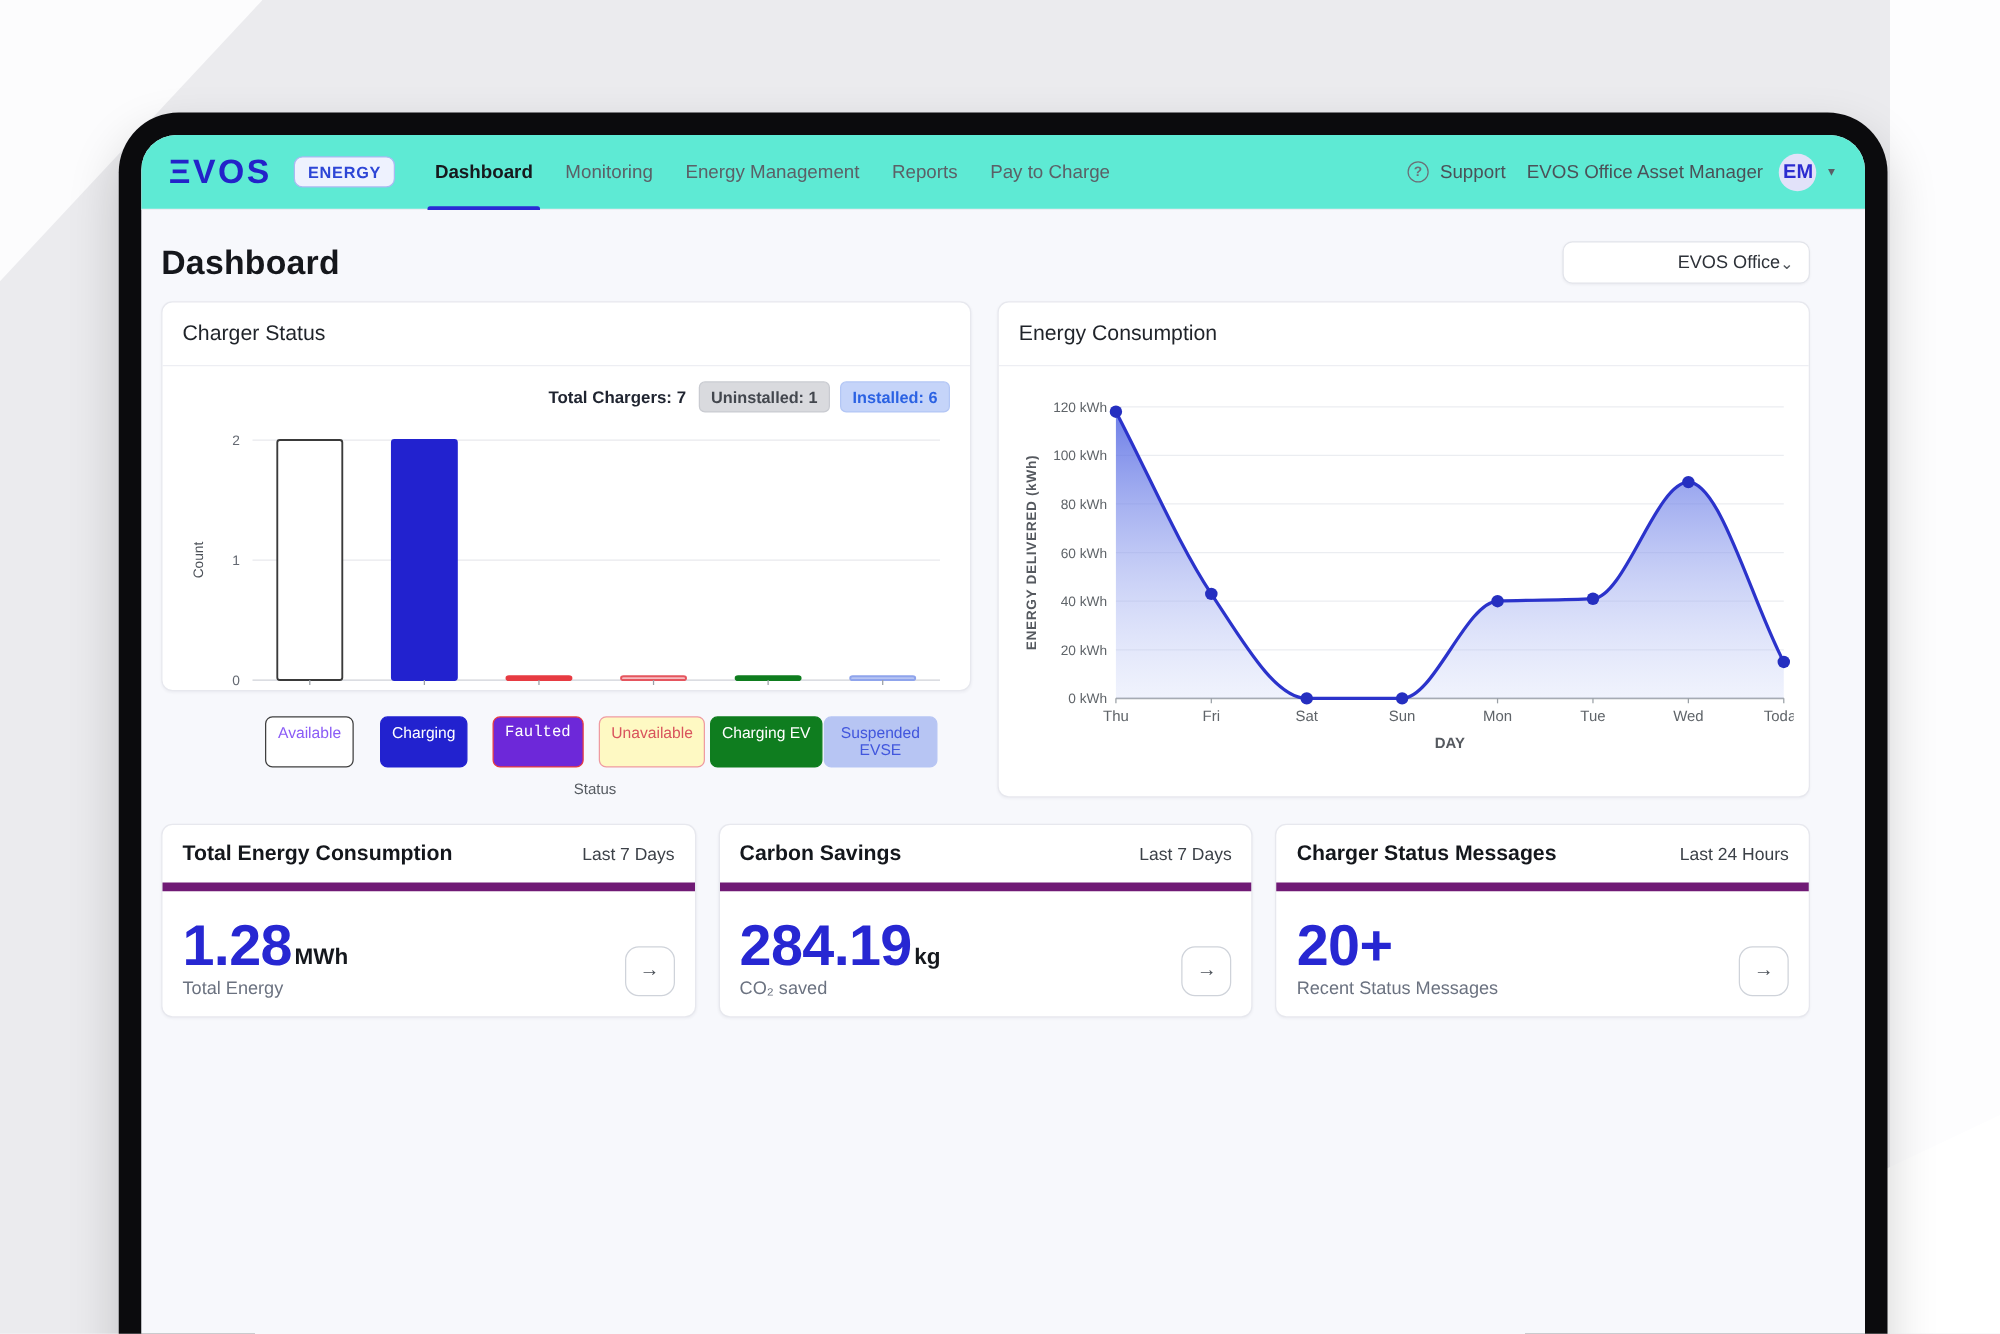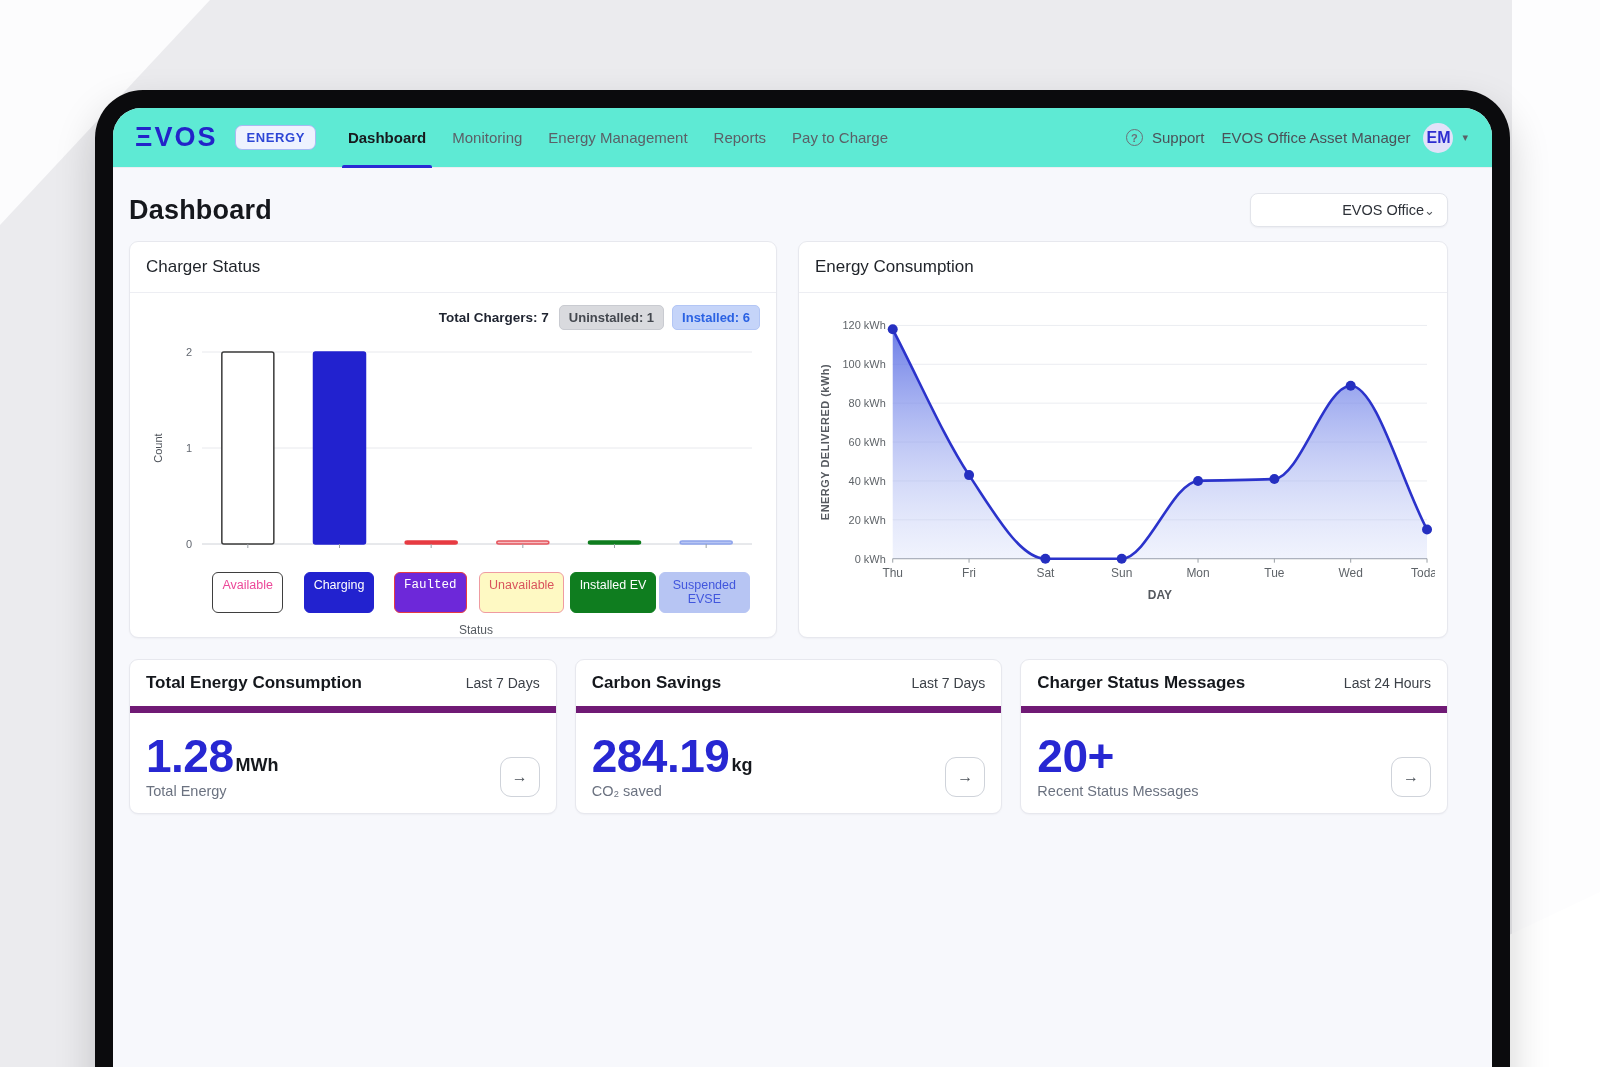--- a/index.html
+++ b/index.html
@@ -37,21 +37,21 @@
   .site-select { width:198px; height:34px; background:#fff; border:1px solid #e2e4ea; border-radius:8px; display:flex; align-items:center; justify-content:flex-end; padding:0 12px; font-size:14.5px; color:#2d3138; box-shadow:0 1px 2px rgba(16,24,40,.05); cursor:pointer;margin-left:16px; }
   .site-select .chev { font-size:13px; color:#55595f; }
 
   .card { background:#fff; border:1px solid #e7e8ee; border-radius:9px; box-shadow:0 1px 2px rgba(16,24,40,.04); }
   .card-head { display:flex; align-items:center; justify-content:space-between; padding:15px 16px; border-bottom:1px solid #edeef3; }
   .card-title { font-size:17px; font-weight:500; color:#1f2329; }
   .card-title.bold { font-weight:700; color:#14171c; }
   .period { font-size:14px; color:#3c4148; }
 
   .charts-row { display:flex; gap:21px; }
-  .charger-card { width:648px; height:397px; }
+  .charger-card { width:648px; height:312px; }
   .energy-card { flex:1; height:397px; }
 
   .charger-body { padding:12px 16px 0 16px; }
   .badges-row { display:flex; align-items:center; justify-content:flex-end; gap:8px; }
   .total-chargers { font-size:13.5px; font-weight:700; color:#1f2430; margin-right:2px; }
   .chip { font-size:13px; font-weight:600; padding:4px 9px; border-radius:5px; }
   .chip.gray { background:#d9dade; color:#43474e; border:1px solid #c9cbd1; }
   .chip.blue { background:#c5d4f9; color:#2b62e3; border:1px solid #b3c6f5; }
 
   .chip-row { display:grid; grid-template-columns:repeat(6,1fr); margin:2px 10px 0 56px; }
@@ -145,25 +145,25 @@
                   <line x1="285.1666666666667" y1="214" x2="285.1666666666667" y2="218" stroke="#9aa0a6" stroke-width="1"></line>
                   <rect x="350.8333333333333" y="211" width="52" height="3" rx="2" fill="#f6bcc0" stroke="#e5555e" stroke-width="1.5"></rect>
                   <line x1="376.8333333333333" y1="214" x2="376.8333333333333" y2="218" stroke="#9aa0a6" stroke-width="1"></line>
                   <rect x="442.5" y="211" width="52" height="3" rx="2" fill="#0f7d1f" stroke="#0f7d1f" stroke-width="1.5"></rect>
                   <line x1="468.5" y1="214" x2="468.5" y2="218" stroke="#9aa0a6" stroke-width="1"></line>
                   <rect x="534.1666666666667" y="211" width="52" height="3" rx="2" fill="#b7c5f3" stroke="#8fa4ec" stroke-width="1.5"></rect>
                   <line x1="560.1666666666667" y1="214" x2="560.1666666666667" y2="218" stroke="#9aa0a6" stroke-width="1"></line>
                   <text x="16" y="118" text-anchor="middle" font-size="11" fill="#4c5158" transform="rotate(-90 16 118)">Count</text>
                 </svg></div>
           <div class="chip-row" id="bar-chips">
-                <div class="cat-chip" style="background: rgb(255, 255, 255); color: #ec4899; border: 1.2px solid rgb(63, 63, 63);">Available</div>
+                <div class="cat-chip" style="background: rgb(255, 255, 255); color: #8b5cf6; border: 1.2px solid rgb(63, 63, 63);">Available</div>
                 <div class="cat-chip" style="background: rgb(34, 34, 207); color: rgb(255, 255, 255); border: 1.2px solid rgb(34, 34, 207);">Charging</div>
                 <div class="cat-chip" style="background: #6d28d9; color: rgb(255, 255, 255); border: 1.2px solid rgb(231, 59, 66); font-family: Liberation Mono, monospace;">Faulted</div>
                 <div class="cat-chip" style="background: #fef9c3; color: rgb(217, 84, 93); border: 1.2px solid rgb(239, 155, 161);">Unavailable</div>
-                <div class="cat-chip" style="background: rgb(15, 125, 31); color: rgb(255, 255, 255); border: 1.2px solid rgb(15, 125, 31);">Installed EV</div>
+                <div class="cat-chip" style="background: rgb(15, 125, 31); color: rgb(255, 255, 255); border: 1.2px solid rgb(15, 125, 31);">Charging EV</div>
                 <div class="cat-chip" style="background: rgb(183, 197, 243); color: rgb(65, 86, 221); border: 1.2px solid rgb(183, 197, 243);">Suspended EVSE</div>
               </div>
           <div class="axis-x-title offset">Status</div>
         </div>
       </section>
 
       <section class="card energy-card">
         <div class="card-head">
           <span class="card-title">Energy Consumption</span>
         </div>

